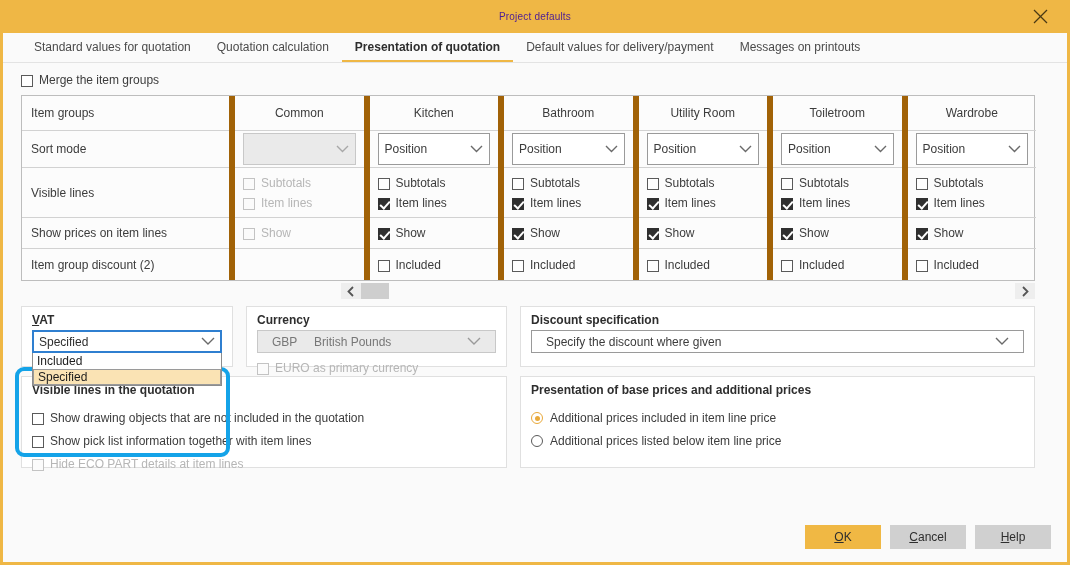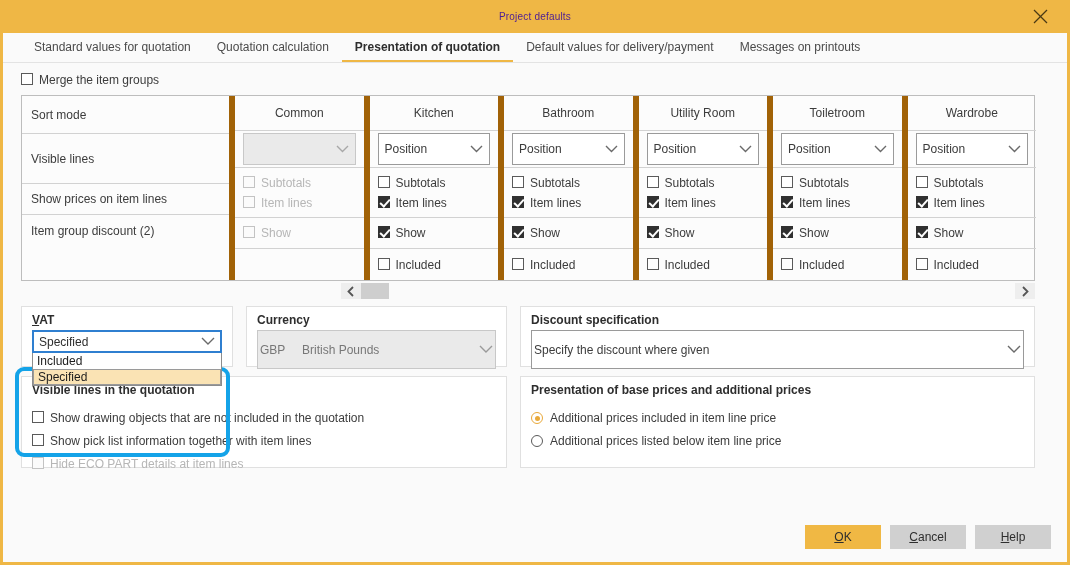--- a/index.html
+++ b/index.html
@@ -69,21 +69,21 @@
     cursor: pointer;
   }
   .cb.checked { background: #303030; border-color: #303030; }
   .cb.checked::after {
     content: ""; position: absolute;
     left: 3px; top: 0px; width: 4px; height: 8px;
     border: solid #ffffff; border-width: 0 2px 2px 0;
     transform: rotate(42deg);
   }
   .cb.disabled { border-color: #c3c3c3; background: #fbfbfb; cursor: default; }
-  .chk-line { display: flex; align-items: flex-start; }
+  .chk-line { display: flex; align-items: flex-end; }
   .chk-line .lbl { font-size: 12px; color: #3c3c3c; }
   .chk-line.disabled .lbl { color: #b6b6b6; }
   .rd {
     width: 12px; height: 12px; border-radius: 50%;
     border: 1px solid #5a5a5a; background: #fff;
     display: inline-block; flex: 0 0 12px; position: relative;
     margin-right: 7px; cursor: pointer;
   }
   .rd.selected { border-color: #e9a93a; }
   .rd.selected::after {
@@ -146,22 +146,22 @@
   .panel {
     border: 1px solid #e0e0e0; background: #ffffff;
     position: relative;
   }
   .panel .ptitle {
     font-size: 12px; font-weight: bold; color: #2e2e2e;
     padding: 6px 10px 3px 10px;
   }
   .panel .pbody { padding: 0 10px 10px 10px; }
   .sel {
-    height: 39px; border: 1px solid #9a9a9a; background: #fff;
-    display: flex; align-items: center; padding: 0 2px;
+    height: 23px; border: 1px solid #9a9a9a; background: #fff;
+    display: flex; align-items: center; padding: 0 14px;
     font-size: 12px; color: #3c3c3c; cursor: pointer;
   }
   .sel.disabled { background: #eaeaea; border-color: #c8c8c8; color: #777; }
   .sel .code { width: 42px; flex: 0 0 42px; }
   #leftcol { width: 486px; flex: 0 0 486px; }
   #rightcol { width: 515px; flex: 0 0 515px; }
   
   #toprow { display: flex; gap: 13px; }
   #vatpanel { width: 212px; flex: 0 0 212px; height: 61px; }
   #currencypanel { width: 261px; flex: 0 0 261px; height: 61px; }
@@ -245,20 +245,21 @@
     <div class="row-merge">
       <div class="chk-line">
         <span class="cb"></span>
         <span class="lbl">Merge the item groups</span>
       </div>
     </div>
 
     <div id="grid">
 
       <div class="gcol c-label">
+        <div class="gcell r-head">Item groups</div>
         <div class="gcell r-sort">Sort mode</div>
         <div class="gcell r-vis" style="justify-content:center;">Visible lines</div>
         <div class="gcell r-price">Show prices on item lines</div>
         <div class="gcell r-disc">Item group discount (2)</div>
       </div>
 
       <div class="gcol c-data">
         <div class="gcell r-head">Common</div>
         <div class="gcell r-sort">
           <div class="gsel disabled">

